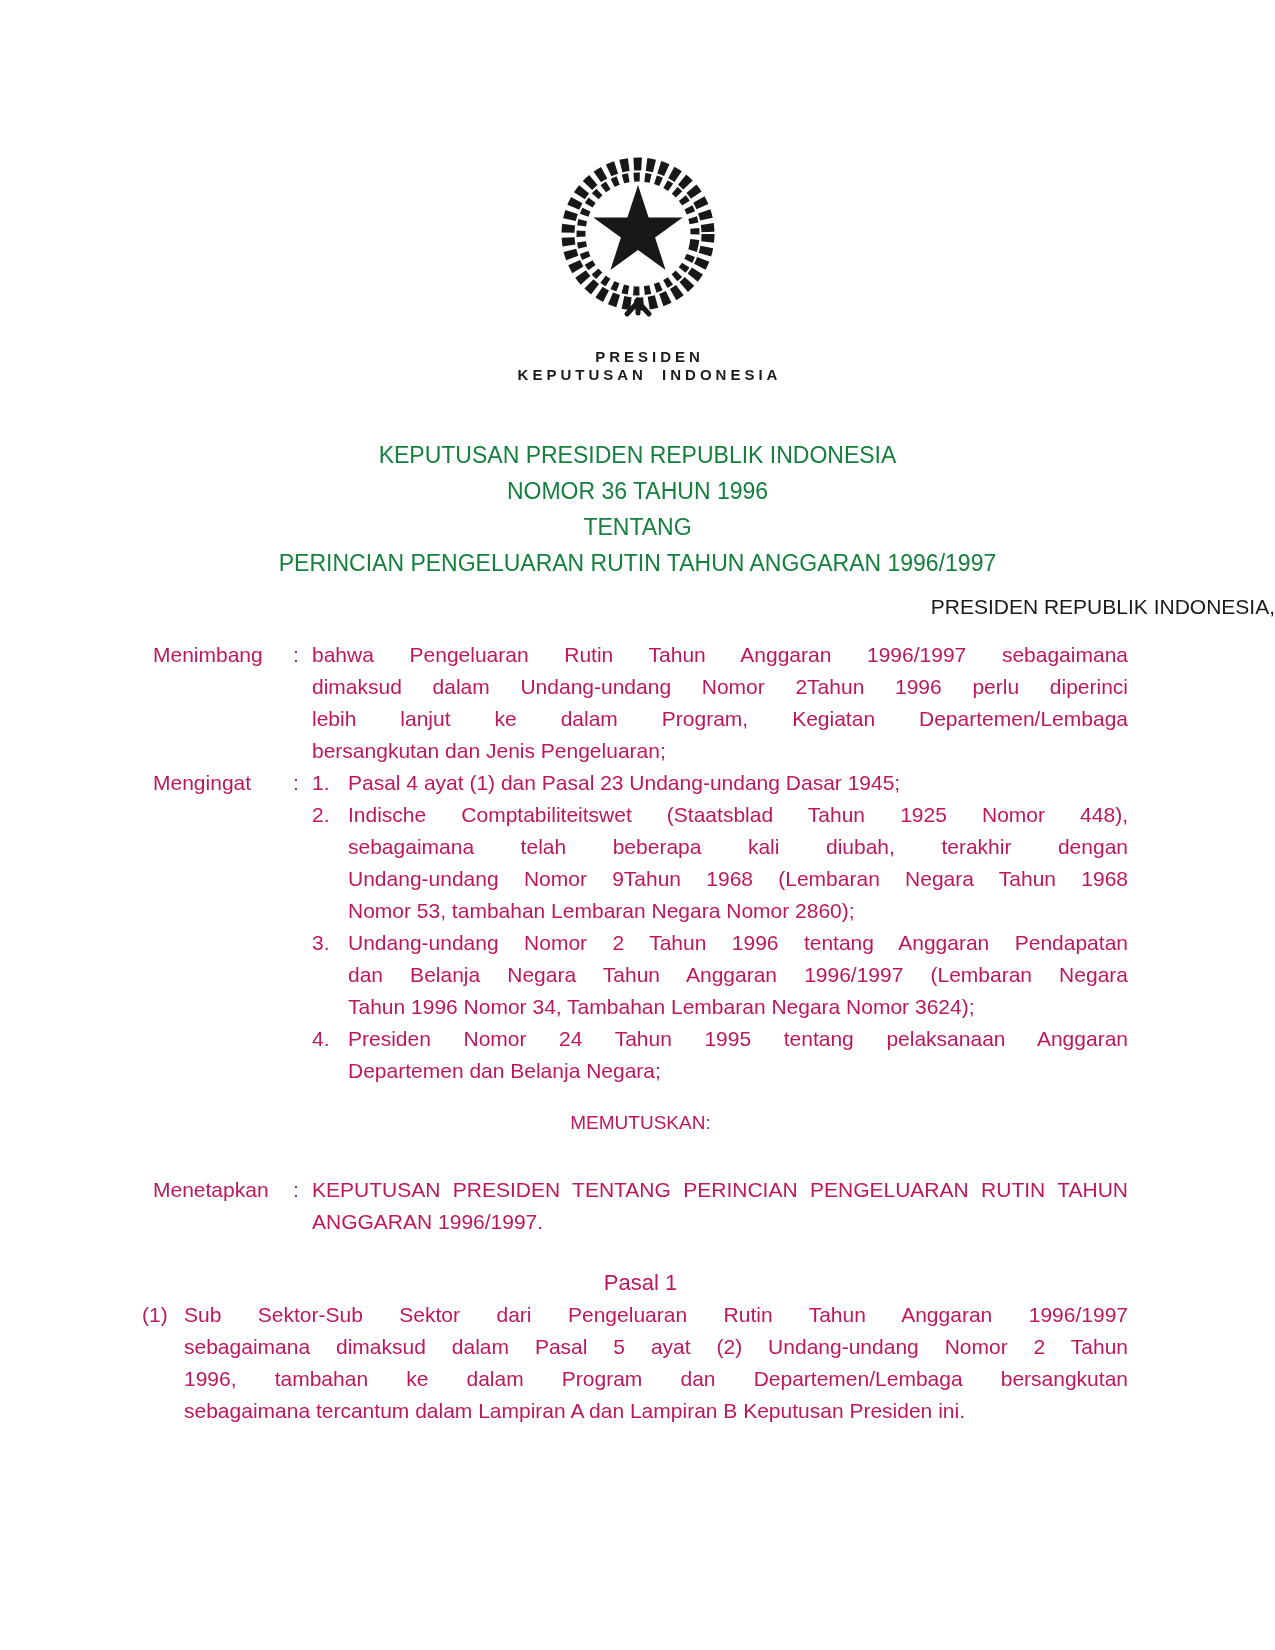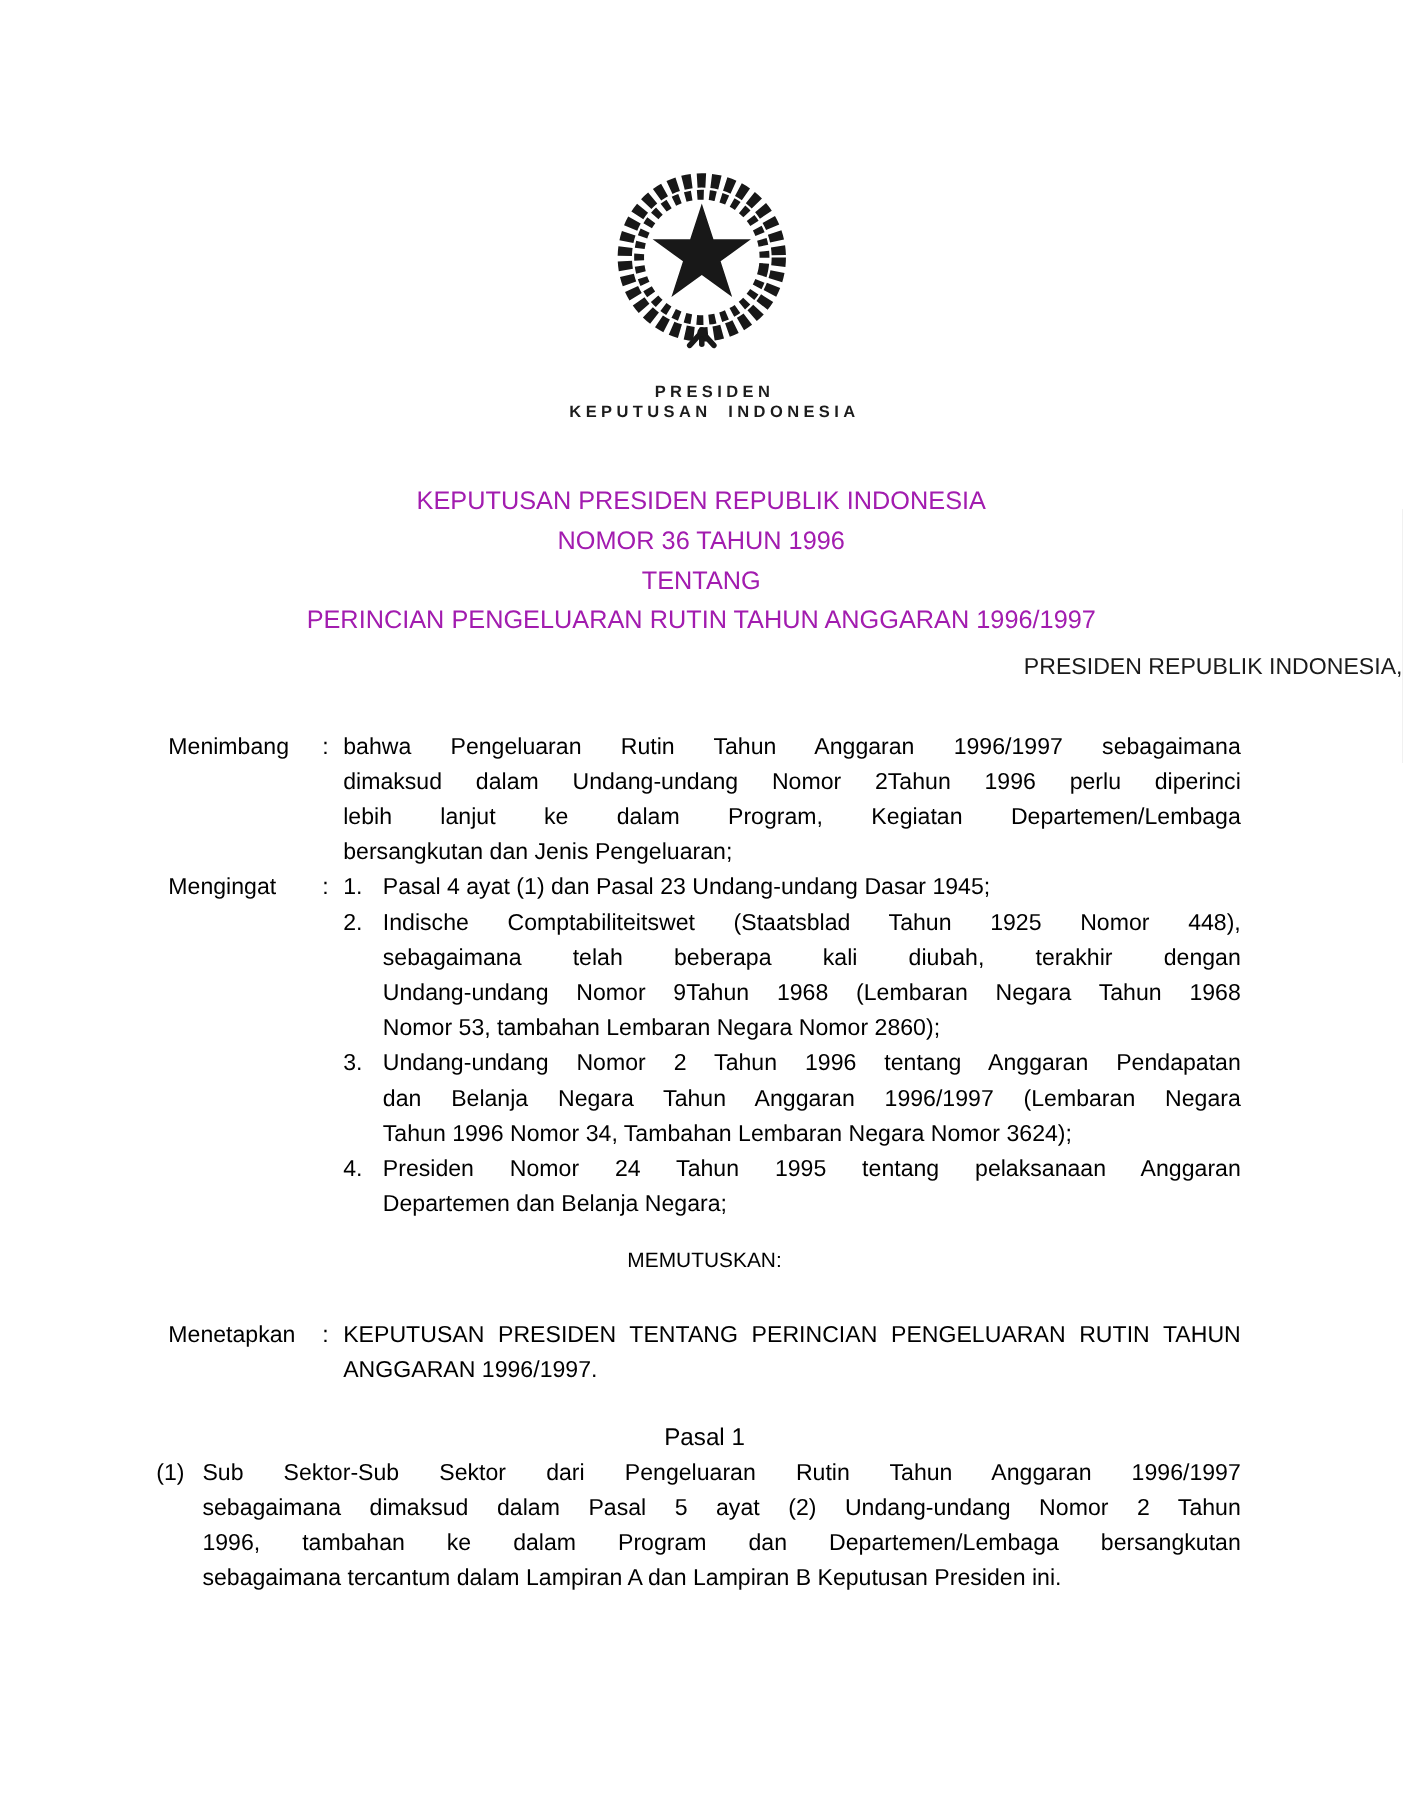--- a/index.html
+++ b/index.html
@@ -38,40 +38,40 @@
   }
   
   .title-block {
     position: absolute;
     top: 437px;
     left: 0;
     width: 100%;
     text-align: center;
     font-size: 23px;
     line-height: 36px;
-    color: #a21caf;
+    color: #15803d;
   }
   .salutation {
     position: absolute;
     top: 592px;
     left: 0;
     width: 100%;
     text-align: right;
     font-size: 21px;
     line-height: 30px;
   }
   
   .body-block {
     position: absolute;
-    top: 663px;
+    top: 639px;
     left: 153px;
     right: 147px;
     font-size: 21px;
     line-height: 32px;
-    color: #000000;
+    color: #be185d;
   }
   .clause { display: grid; grid-template-columns: 140px 19px 1fr; }
   .clause .c-label { white-space: nowrap; }
   .items { }
   .item { display: grid; grid-template-columns: 36px 1fr; }
   .item.no-num { grid-template-columns: 0 1fr; }
   .lines > div { text-align: justify; text-align-last: justify; }
   .lines > div:last-child { text-align-last: left; }
   .heading-center {
     text-align: center;

